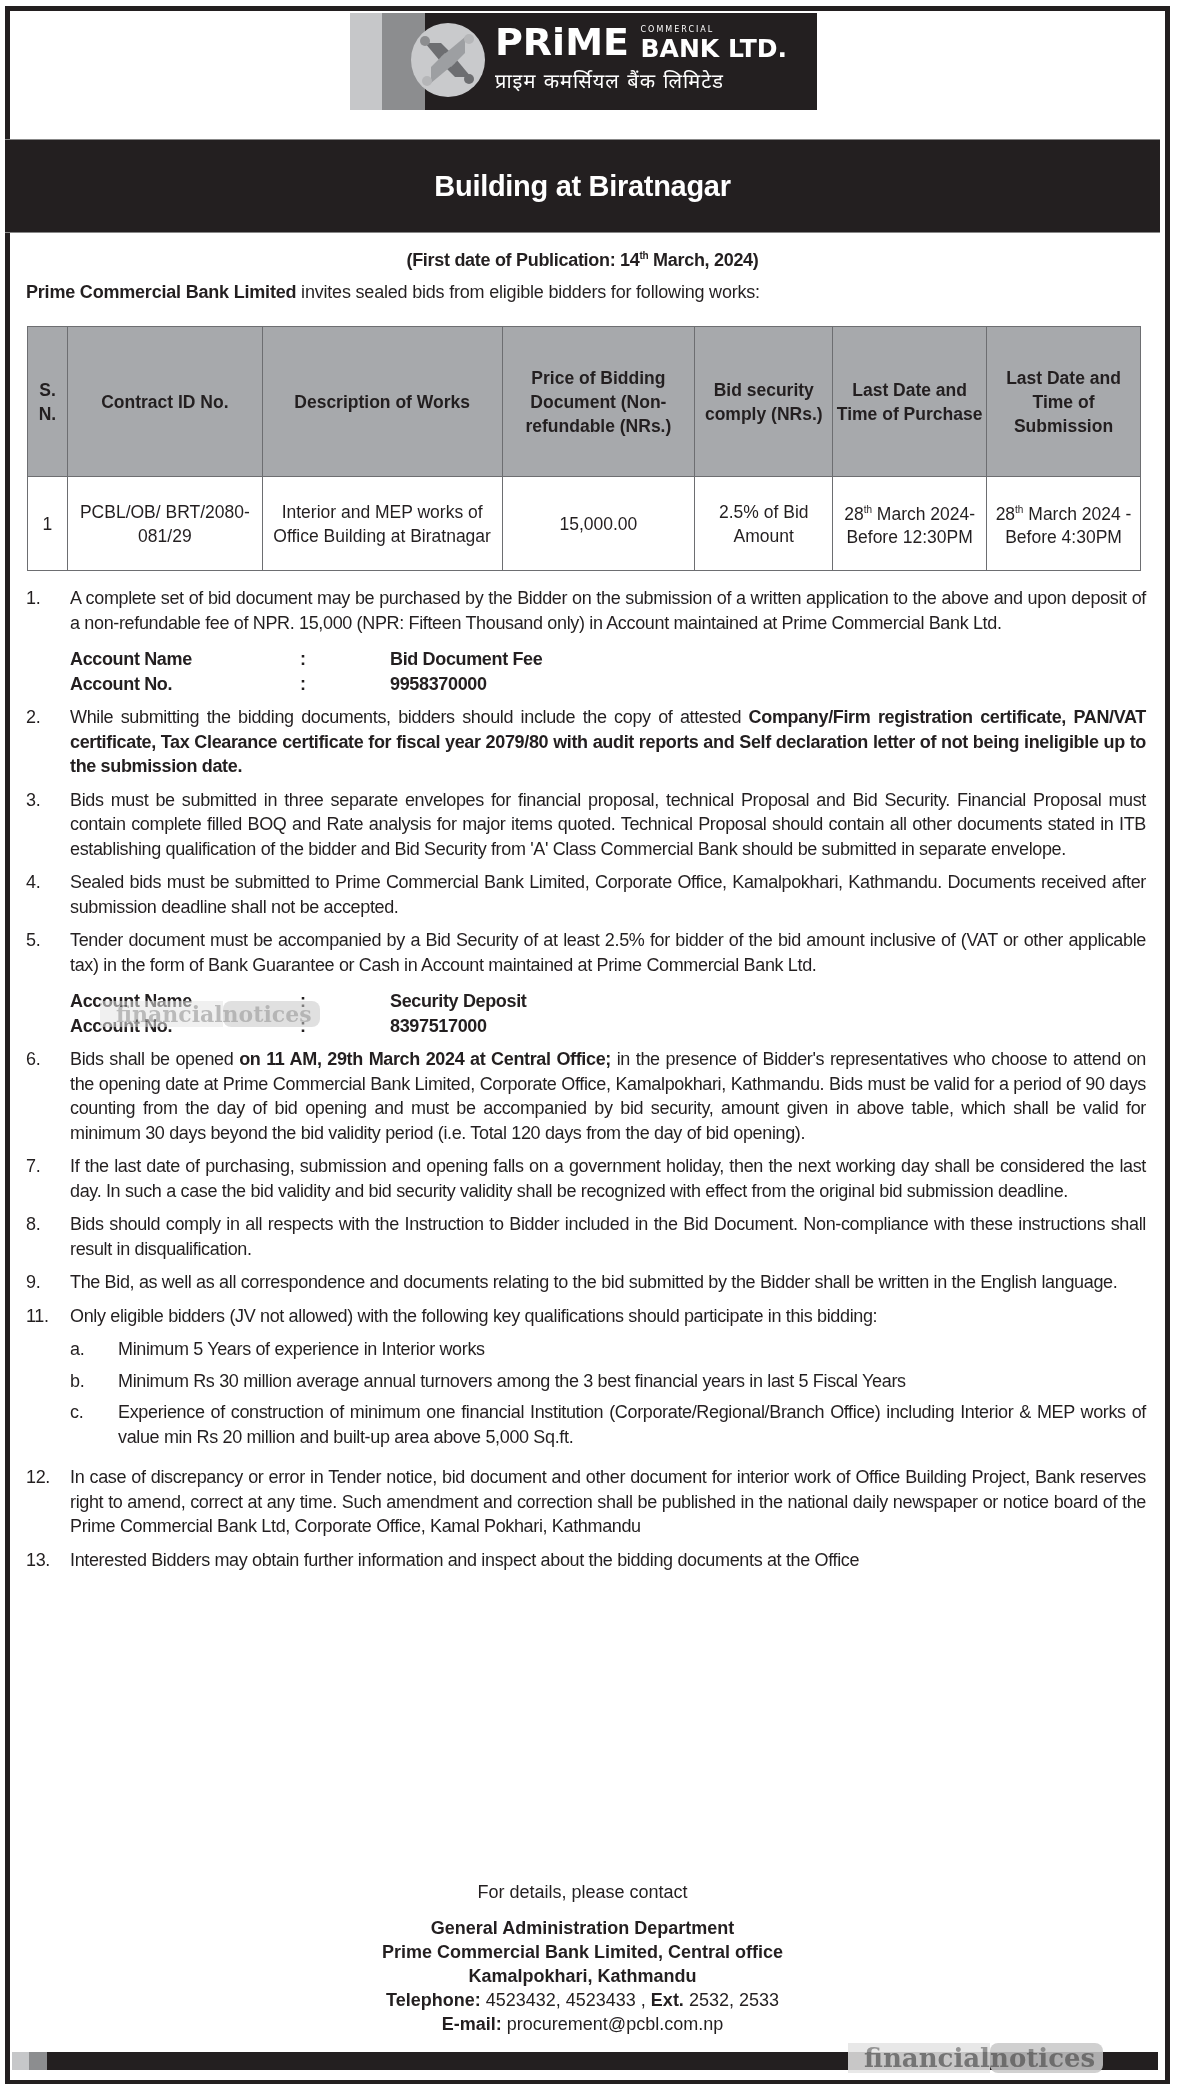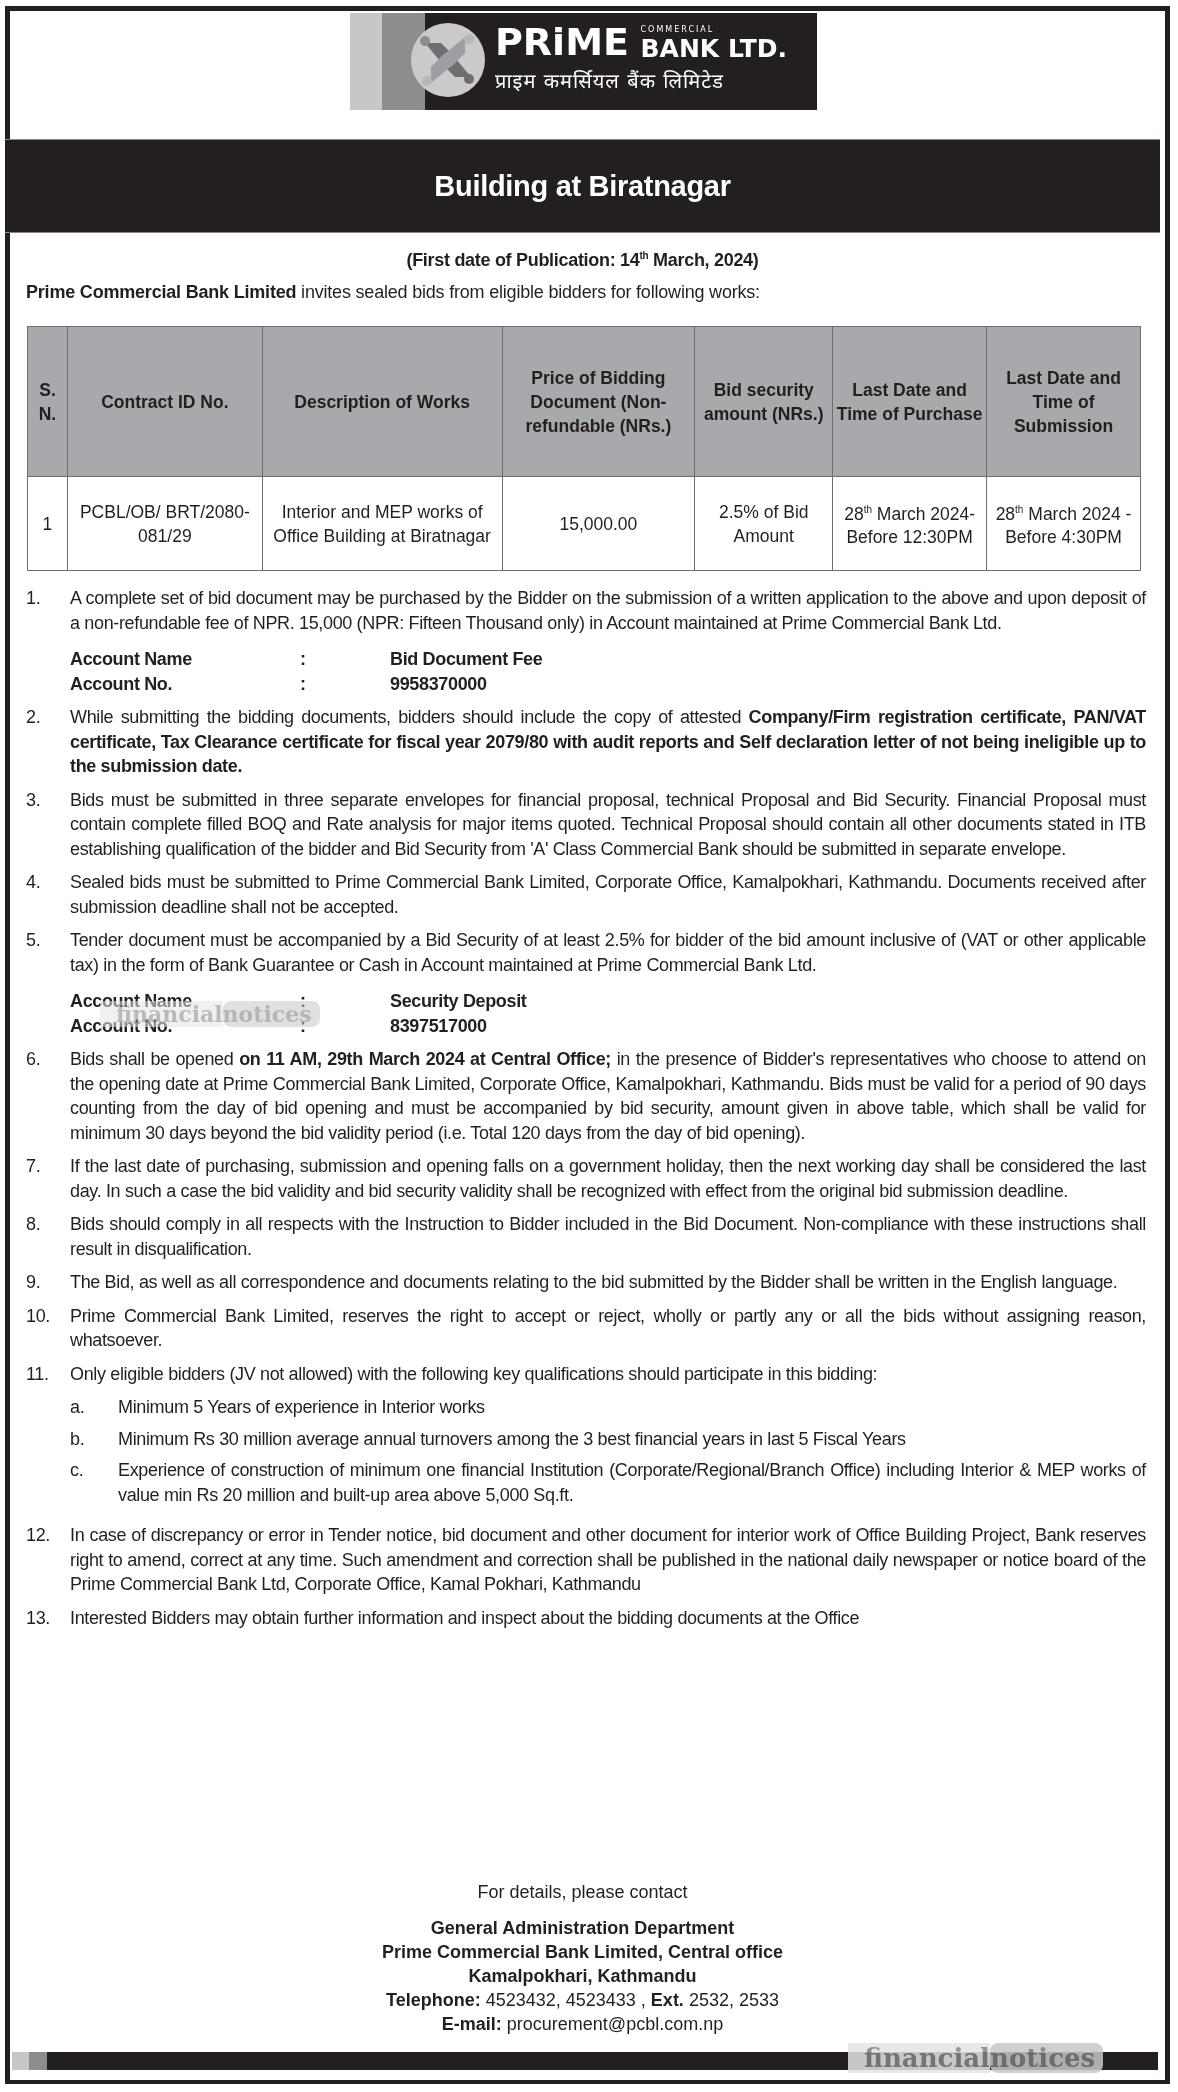--- a/index.html
+++ b/index.html
@@ -165,21 +165,21 @@
       <col style="width:138px">
       <col style="width:154px">
       <col style="width:154px">
   </colgroup>
   <thead>
     <tr>
       <th>S. N.</th>
       <th>Contract ID No.</th>
       <th>Description of Works</th>
       <th>Price of Bidding Document (Non-refundable (NRs.)</th>
-      <th>Bid security amount (NRs.)</th>
+      <th>Bid security comply (NRs.)</th>
       <th>Last Date and Time of Purchase</th>
       <th>Last Date and Time of Submission</th>
     </tr>
   </thead>
   <tbody>
     <tr>
       <td>1</td>
       <td>PCBL/OB/ BRT/2080- 081/29</td>
       <td>Interior and MEP works of Office Building at Biratnagar</td>
       <td>15,000.00</td>
@@ -239,24 +239,20 @@
     <span class="num">7.</span>
     <div class="body">If the last date of purchasing, submission and opening falls on a government holiday, then the next working day shall be considered the last day. In such a case the bid validity and bid security validity shall be recognized with effect from the original bid submission deadline.</div>
   </div>
   <div class="item">
     <span class="num">8.</span>
     <div class="body">Bids should comply in all respects with the Instruction to Bidder included in the Bid Document. Non-compliance with these instructions shall result in disqualification.</div>
   </div>
   <div class="item">
     <span class="num">9.</span>
     <div class="body">The Bid, as well as all correspondence and documents relating to the bid submitted by the Bidder shall be written in the English language.</div>
-  </div>
-  <div class="item">
-    <span class="num">10.</span>
-    <div class="body">Prime Commercial Bank Limited, reserves the right to accept or reject, wholly or partly any or all the bids without assigning reason, whatsoever.</div>
   </div>
   <div class="item">
     <span class="num">11.</span>
     <div class="body">
       <span>Only eligible bidders (JV not allowed) with the following key qualifications should participate in this bidding:</span>
       <div class="subs">
         <div class="sub">
             <span class="letter">a.</span>
             <span class="stext">Minimum 5 Years of experience in Interior works</span>
           </div>

